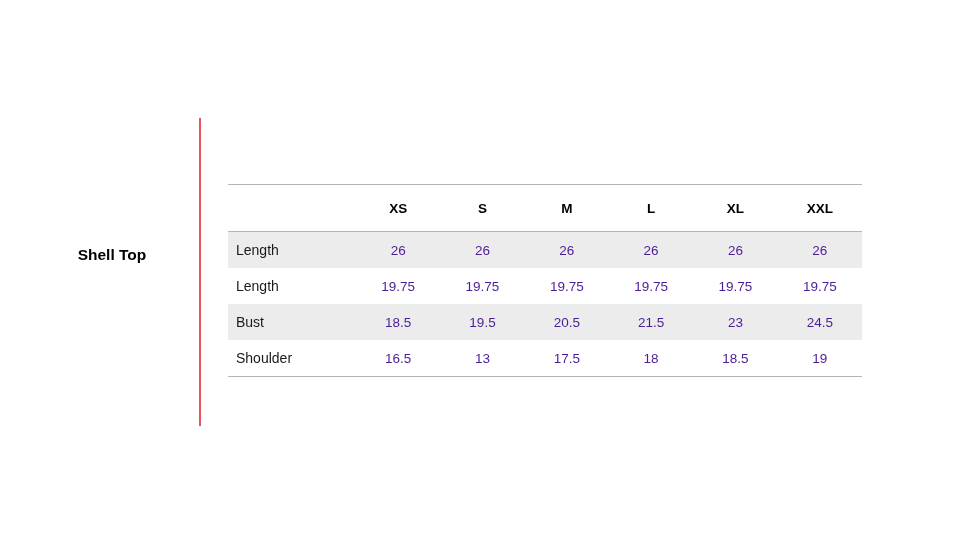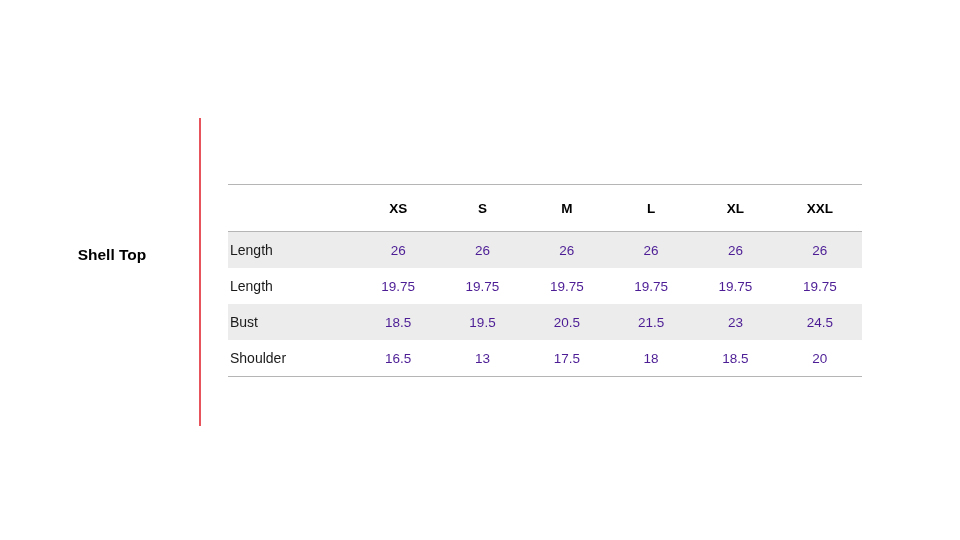--- a/index.html
+++ b/index.html
@@ -81,21 +81,21 @@
     font-size: 13.5px;
     height: 36px;
     padding: 0;
     vertical-align: middle;
     text-align: center;
     color: #4c1d95;
   }
 
   table.size-table tbody td.rowlabel {
     text-align: left;
-    padding-left: 2px;
+    padding-left: 8px;
     font-size: 14px;
     color: #1a1a1a;
   }
 
   tbody tr.shaded td {
     background: #ececec;
   }
 
   tbody tr:last-child td {
     border-bottom: 1px solid #b5b5b5;
@@ -166,19 +166,19 @@
           <td>23</td>
           <td>24.5</td>
         </tr>
         <tr>
           <td class="rowlabel">Shoulder</td>
           <td>16.5</td>
           <td>13</td>
           <td>17.5</td>
           <td>18</td>
           <td>18.5</td>
-          <td>20</td>
+          <td>19</td>
         </tr>
       </tbody>
     </table>
   </div>
 
 </div>
 
 </body></html>

